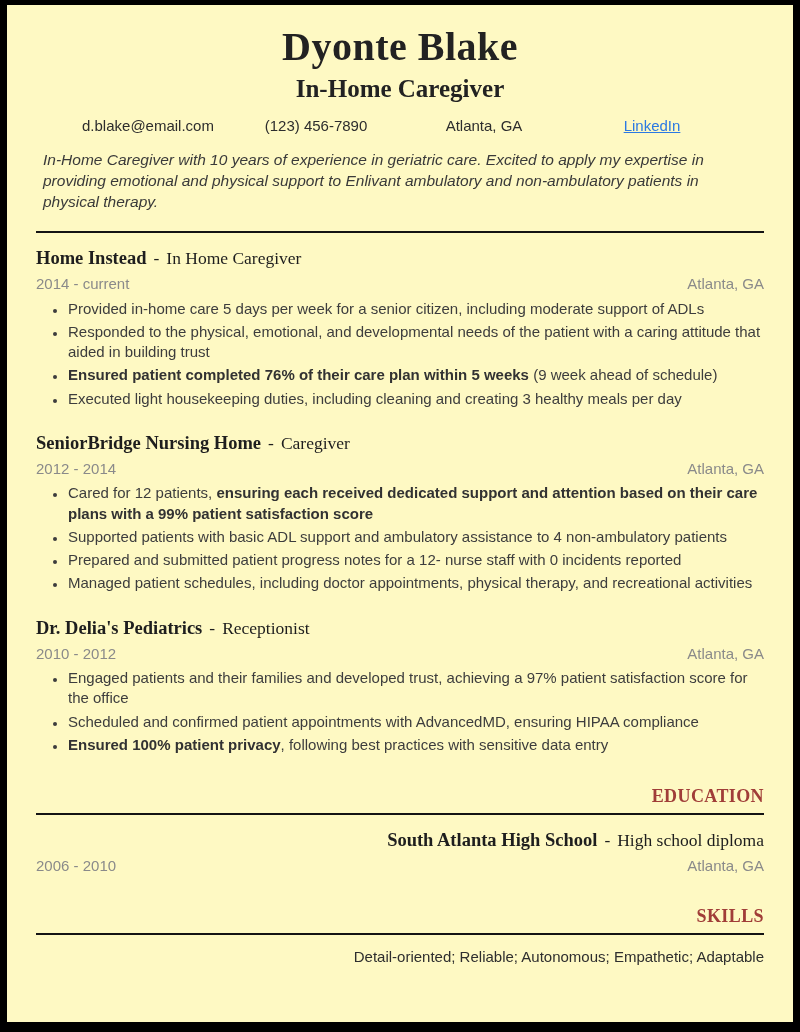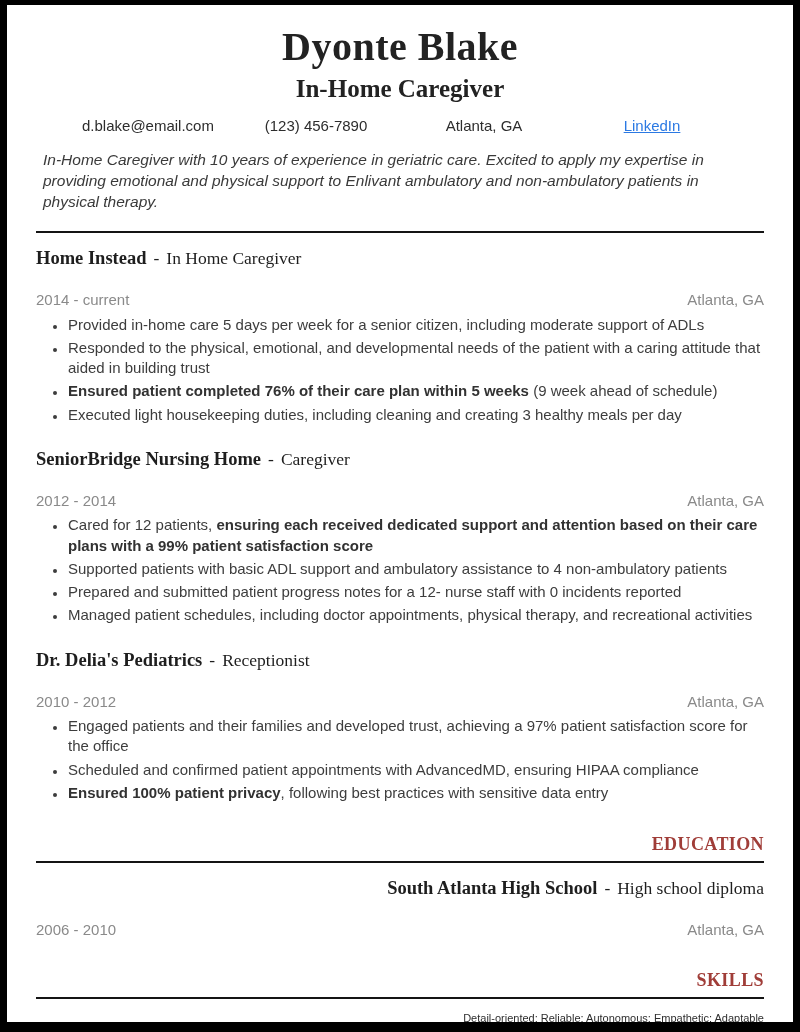--- a/index.html
+++ b/index.html
@@ -1,20 +1,20 @@
 <!DOCTYPE html>
 <html><head>
 <meta charset="utf-8">
 <style>
   * { margin:0; padding:0; box-sizing:border-box; }
   html,body { width:800px; height:1032px; }
   body { background:#000; position:relative; font-family:"Liberation Sans", sans-serif; }
   .page {
     position:absolute; top:5px; left:7px; right:7px; bottom:10px;
-    background:#ffffff; padding:20px 29px 0 29px; overflow:hidden;
+    background:#fef9c3; padding:20px 29px 0 29px; overflow:hidden;
   }
   .name {
     font-family:"Liberation Serif", serif; font-weight:700; font-size:40px;
     line-height:1.12; text-align:center; color:#222; letter-spacing:0.5px;
   }
   .subtitle {
     font-family:"Liberation Serif", serif; font-weight:700; font-size:25px;
     line-height:1.2; text-align:center; color:#222; margin-top:4px;
   }
   .contact-row {
@@ -33,27 +33,27 @@
     color:#a03d38; letter-spacing:0.4px; line-height:1.2;
   }
   .section-rule { border:none; border-top:2.5px solid #141414; margin-top:5px; }
   .job { margin-top:13px; }
   .job + .job { margin-top:22px; }
   .job-title-line { font-family:Liberation Serif, serif; font-size:17.5px; color:#1e1e1e; line-height:1.3; }
   .job-company { font-weight:700; font-size:18.5px; }
   .sep { margin:0 7px; }
   .job-meta {
     display:flex; justify-content:space-between; font-size:15px;
-    color:#8a8a8a; margin-top:20px; line-height:1.3;
+    color:#8a8a8a; margin-top:4px; line-height:1.3;
   }
   ul.bullets { margin-top:5px; padding-left:31px; list-style-type:disc; }
   ul.bullets li { font-size:15px; line-height:1.35; color:#3d3d3d; margin:3px 0; padding-left:1px; }
   ul.bullets li::marker { font-size:12px; }
   ul.bullets li strong { font-weight:700; color:#323232; }
-  .skills-text { font-size:11px; color:#2e2e2e; margin-top:12px; line-height:1.3; }
+  .skills-text { font-size:15px; color:#2e2e2e; margin-top:12px; line-height:1.3; }
 </style>
 </head>
 <body>
 
 <div class="page">
 
   <div class="name">Dyonte Blake</div>
   <div class="subtitle">In-Home Caregiver</div>
 
   <div class="contact-row">

